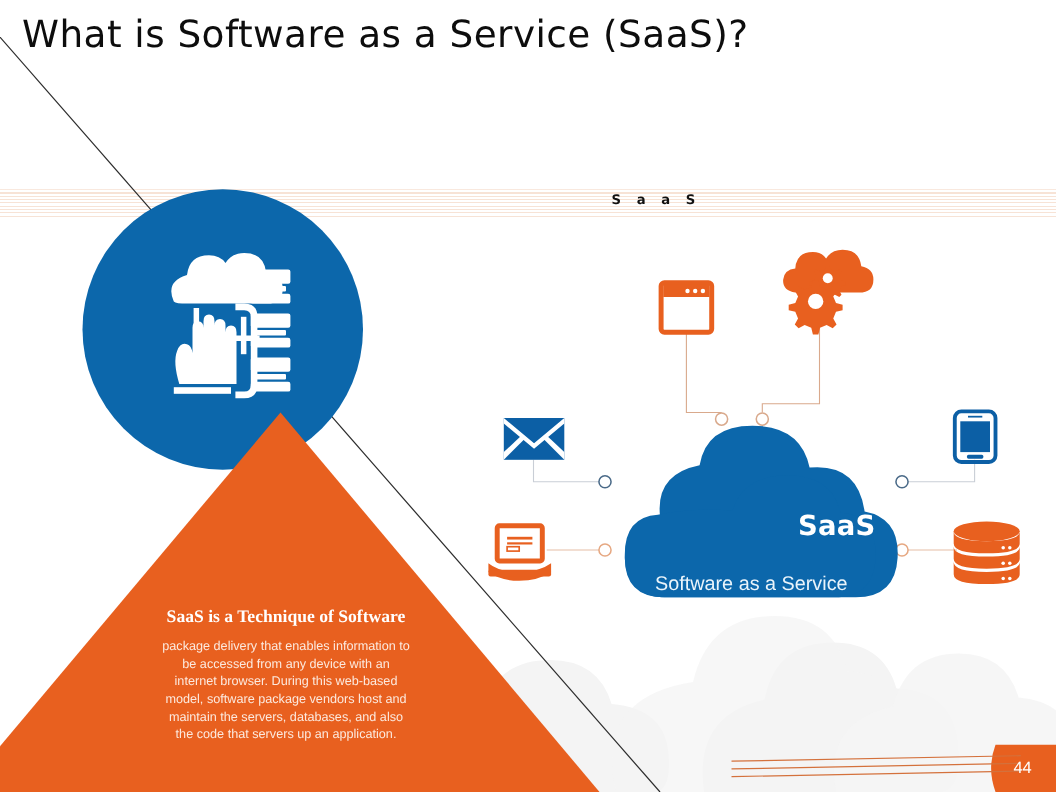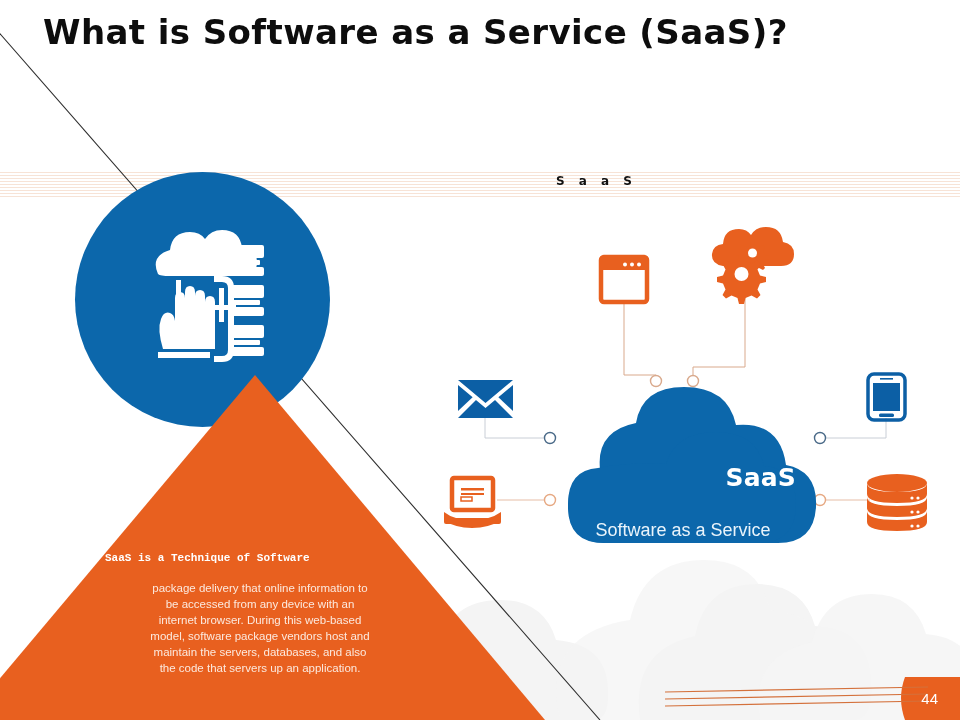--- a/index.html
+++ b/index.html
@@ -8,23 +8,23 @@
     background:#ffffff;
     font-family:"Liberation Sans", sans-serif;
     overflow:hidden;
     position:relative;
   }
   .slide{position:absolute;inset:0;width:960px;height:720px;overflow:hidden;background:#fff;}
   .layer-svg{position:absolute;top:0;left:0;}
 
   
   .title{
-    position:absolute;left:43px;top:12px;
+    position:absolute;left:20px;top:12px;
     font-size:34px;
-    font-weight:700;
+    font-weight:400;
     color:#0d0d0d;
     letter-spacing:0.4px;
     font-family:"DejaVu Sans", sans-serif;
     white-space:nowrap;
   }
 
   
   .band{
     position:absolute;left:0;top:172px;width:960px;height:26px;
     background:repeating-linear-gradient(
@@ -43,24 +43,24 @@
   
   .big-circle{
     position:absolute;left:75px;top:172px;width:255px;height:255px;
     border-radius:50%;
     background:#0c67ab;
   }
 
   
   .tri-head{
     position:absolute;left:105px;top:552px;width:310px;
-    text-align:left;
+    text-align:center;
     color:#ffffff;
-    font-size:11px;font-weight:700;
-    font-family:Liberation Mono, monospace;
+    font-size:16px;font-weight:700;
+    font-family:Liberation Serif, serif;
     z-index:7;
   }
   .tri-body{
     position:absolute;left:110px;top:580px;width:300px;
     text-align:center;
     color:#fce9de;
     font-size:11.5px;
     line-height:16px;
     font-family:"Liberation Sans", sans-serif;
     z-index:7;
@@ -142,21 +142,21 @@
         <rect x="228" y="347" width="36" height="9" rx="2"></rect>
       </g>
     </g>
   </svg>
 
   <svg class="layer-svg" width="960" height="720" viewBox="0 0 960 720">
     <polygon points="255,375 545,720 -35,720" fill="#e8601f"></polygon>
   </svg>
   <div class="tri-head">SaaS is a Technique of Software</div>
   <div class="tri-body">
-    <div>package delivery that online information to</div>
+    <div>package delivery that enables information to</div>
     <div>be accessed from any device with an</div>
     <div>internet browser. During this web-based</div>
     <div>model, software package vendors host and</div>
     <div>maintain the servers, databases, and also</div>
     <div>the code that servers up an application.</div>
   </div>
 
   <svg class="layer-svg" width="960" height="720" viewBox="0 0 960 720">
     <g fill="none" stroke-width="1">
 

